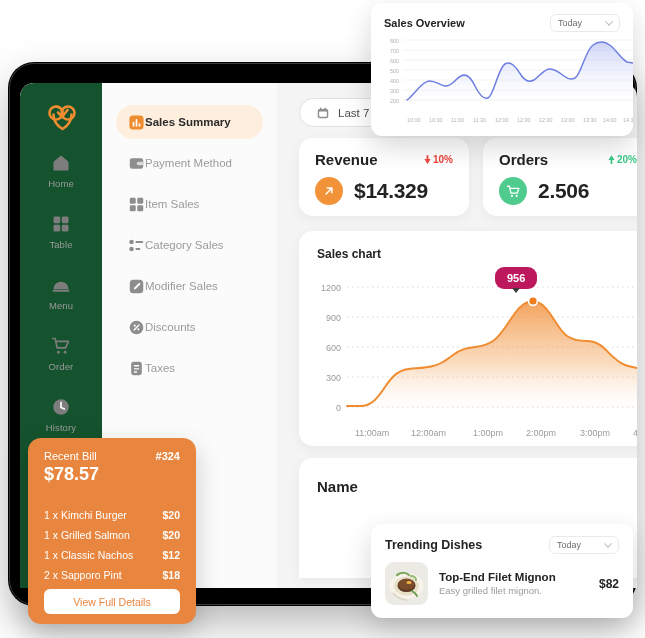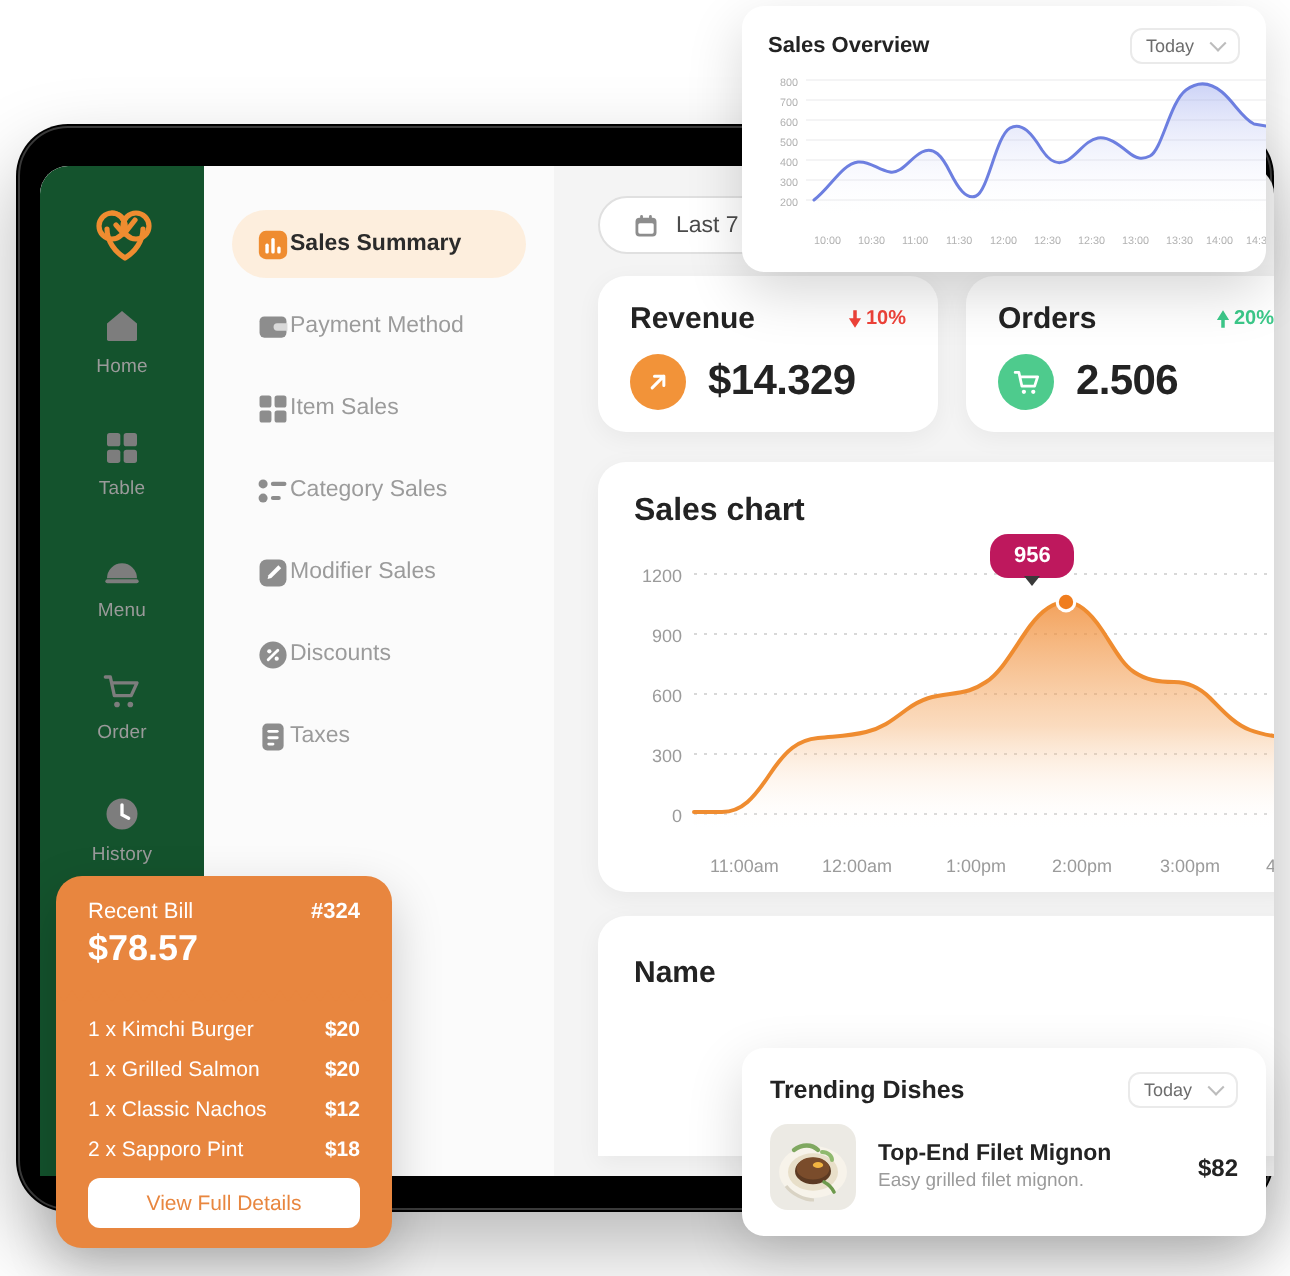--- a/index.html
+++ b/index.html
@@ -83,21 +83,21 @@
   .stat-title { font-size: 15px; font-weight: bold; color: #232323; }
   .stat-delta { font-size: 10px; font-weight: bold; display: flex; align-items: center; gap: 2px; }
   .stat-bot { display: flex; align-items: center; gap: 11px; margin-top: 9px; }
   .stat-badge { width: 28px; height: 28px; border-radius: 50%; display:flex; align-items:center; justify-content:center; }
   .stat-val { font-size: 21px; font-weight: bold; color: #232323; letter-spacing: -.3px; }
 
   .sales-card {
     position: absolute; left: 22px; top: 148px; width: 354px; height: 215px;
     background: #fff; border-radius: 14px; box-shadow: 0 3px 12px rgba(0,0,0,.05);
   }
-  .sales-card h3 { position: absolute; left: 18px; top: 16px; font-size: 16px; color: #232323; }
+  .sales-card h3 { position: absolute; left: 18px; top: 16px; font-size: 12px; color: #232323; }
   .tooltip {
     position: absolute; left: 196px; top: 36px; background: #be185d; color: #fff;
     font-size: 11px; font-weight: bold; padding: 5px 12px; border-radius: 9px;
   }
   .tooltip::after {
     content: ""; position: absolute; left: 50%; bottom: -4px; margin-left: -4px;
     width: 0; height: 0; border-left: 4px solid transparent; border-right: 4px solid transparent;
     border-top: 5px solid #3a3a3a;
   }
 
@@ -109,21 +109,21 @@
 
   
   .overview-card {
     position: absolute; left: 371px; top: 3px; width: 262px; height: 133px;
     background: #fff; border-radius: 11px;
     box-shadow: 0 10px 28px rgba(0,0,0,.16); overflow: hidden;
   }
   .ov-head { display: flex; align-items: center; justify-content: space-between; padding: 11px 13px 2px 13px; }
   .ov-title { font-size: 11px; font-weight: bold; color: #232323; }
   .mini-select {
-    display: flex; align-items: center; gap: 9px; border: 1px solid #eaeaea;
+    display: flex; align-items: center; gap: 24px; border: 1px solid #eaeaea;
     border-radius: 6px; padding: 3px 7px; background: #fff; cursor: pointer;
   }
   .mini-select .ms-lb { font-size: 9px; color: #6d6d6d; }
   .chev-sm { width: 6px; height: 6px; border-right: 1.2px solid #bcbcbc; border-bottom: 1.2px solid #bcbcbc;
              transform: rotate(45deg) translate(-1px,-1px); }
 
   
   .bill-card {
     position: absolute; left: 28px; top: 438px; width: 168px; height: 186px;
     background: #e8863f; border-radius: 13px; box-shadow: 0 10px 26px rgba(0,0,0,.2);

